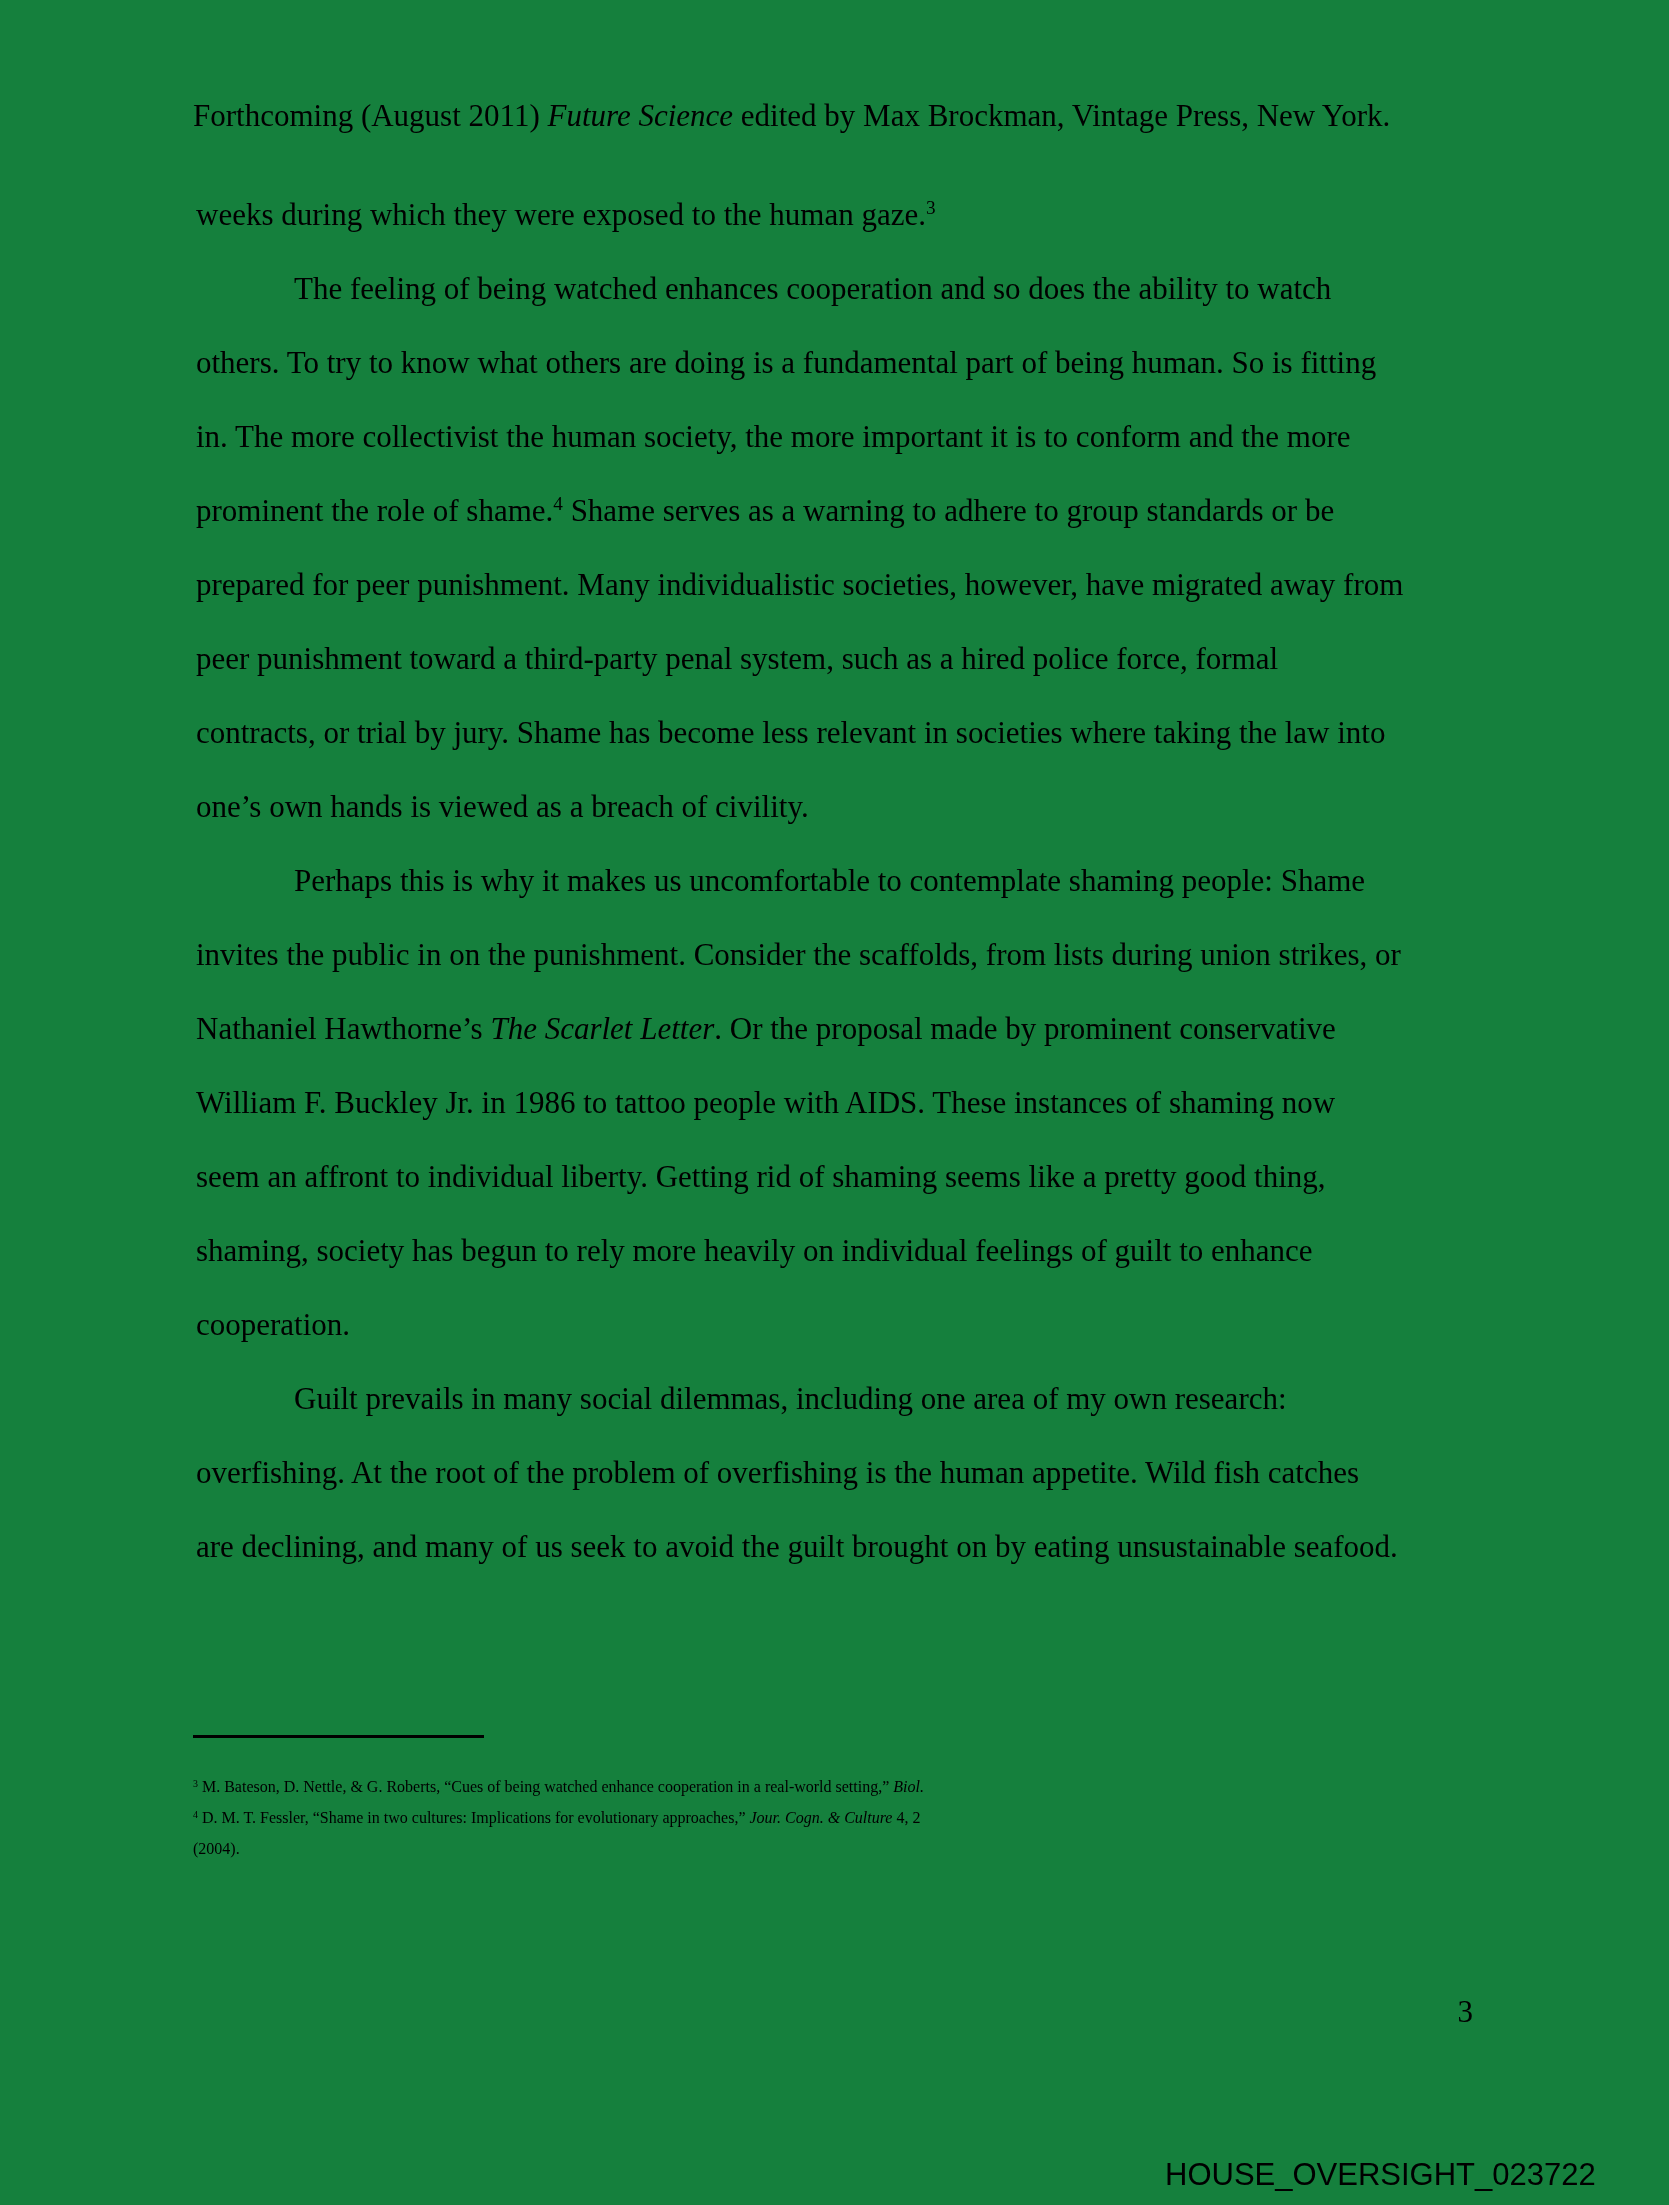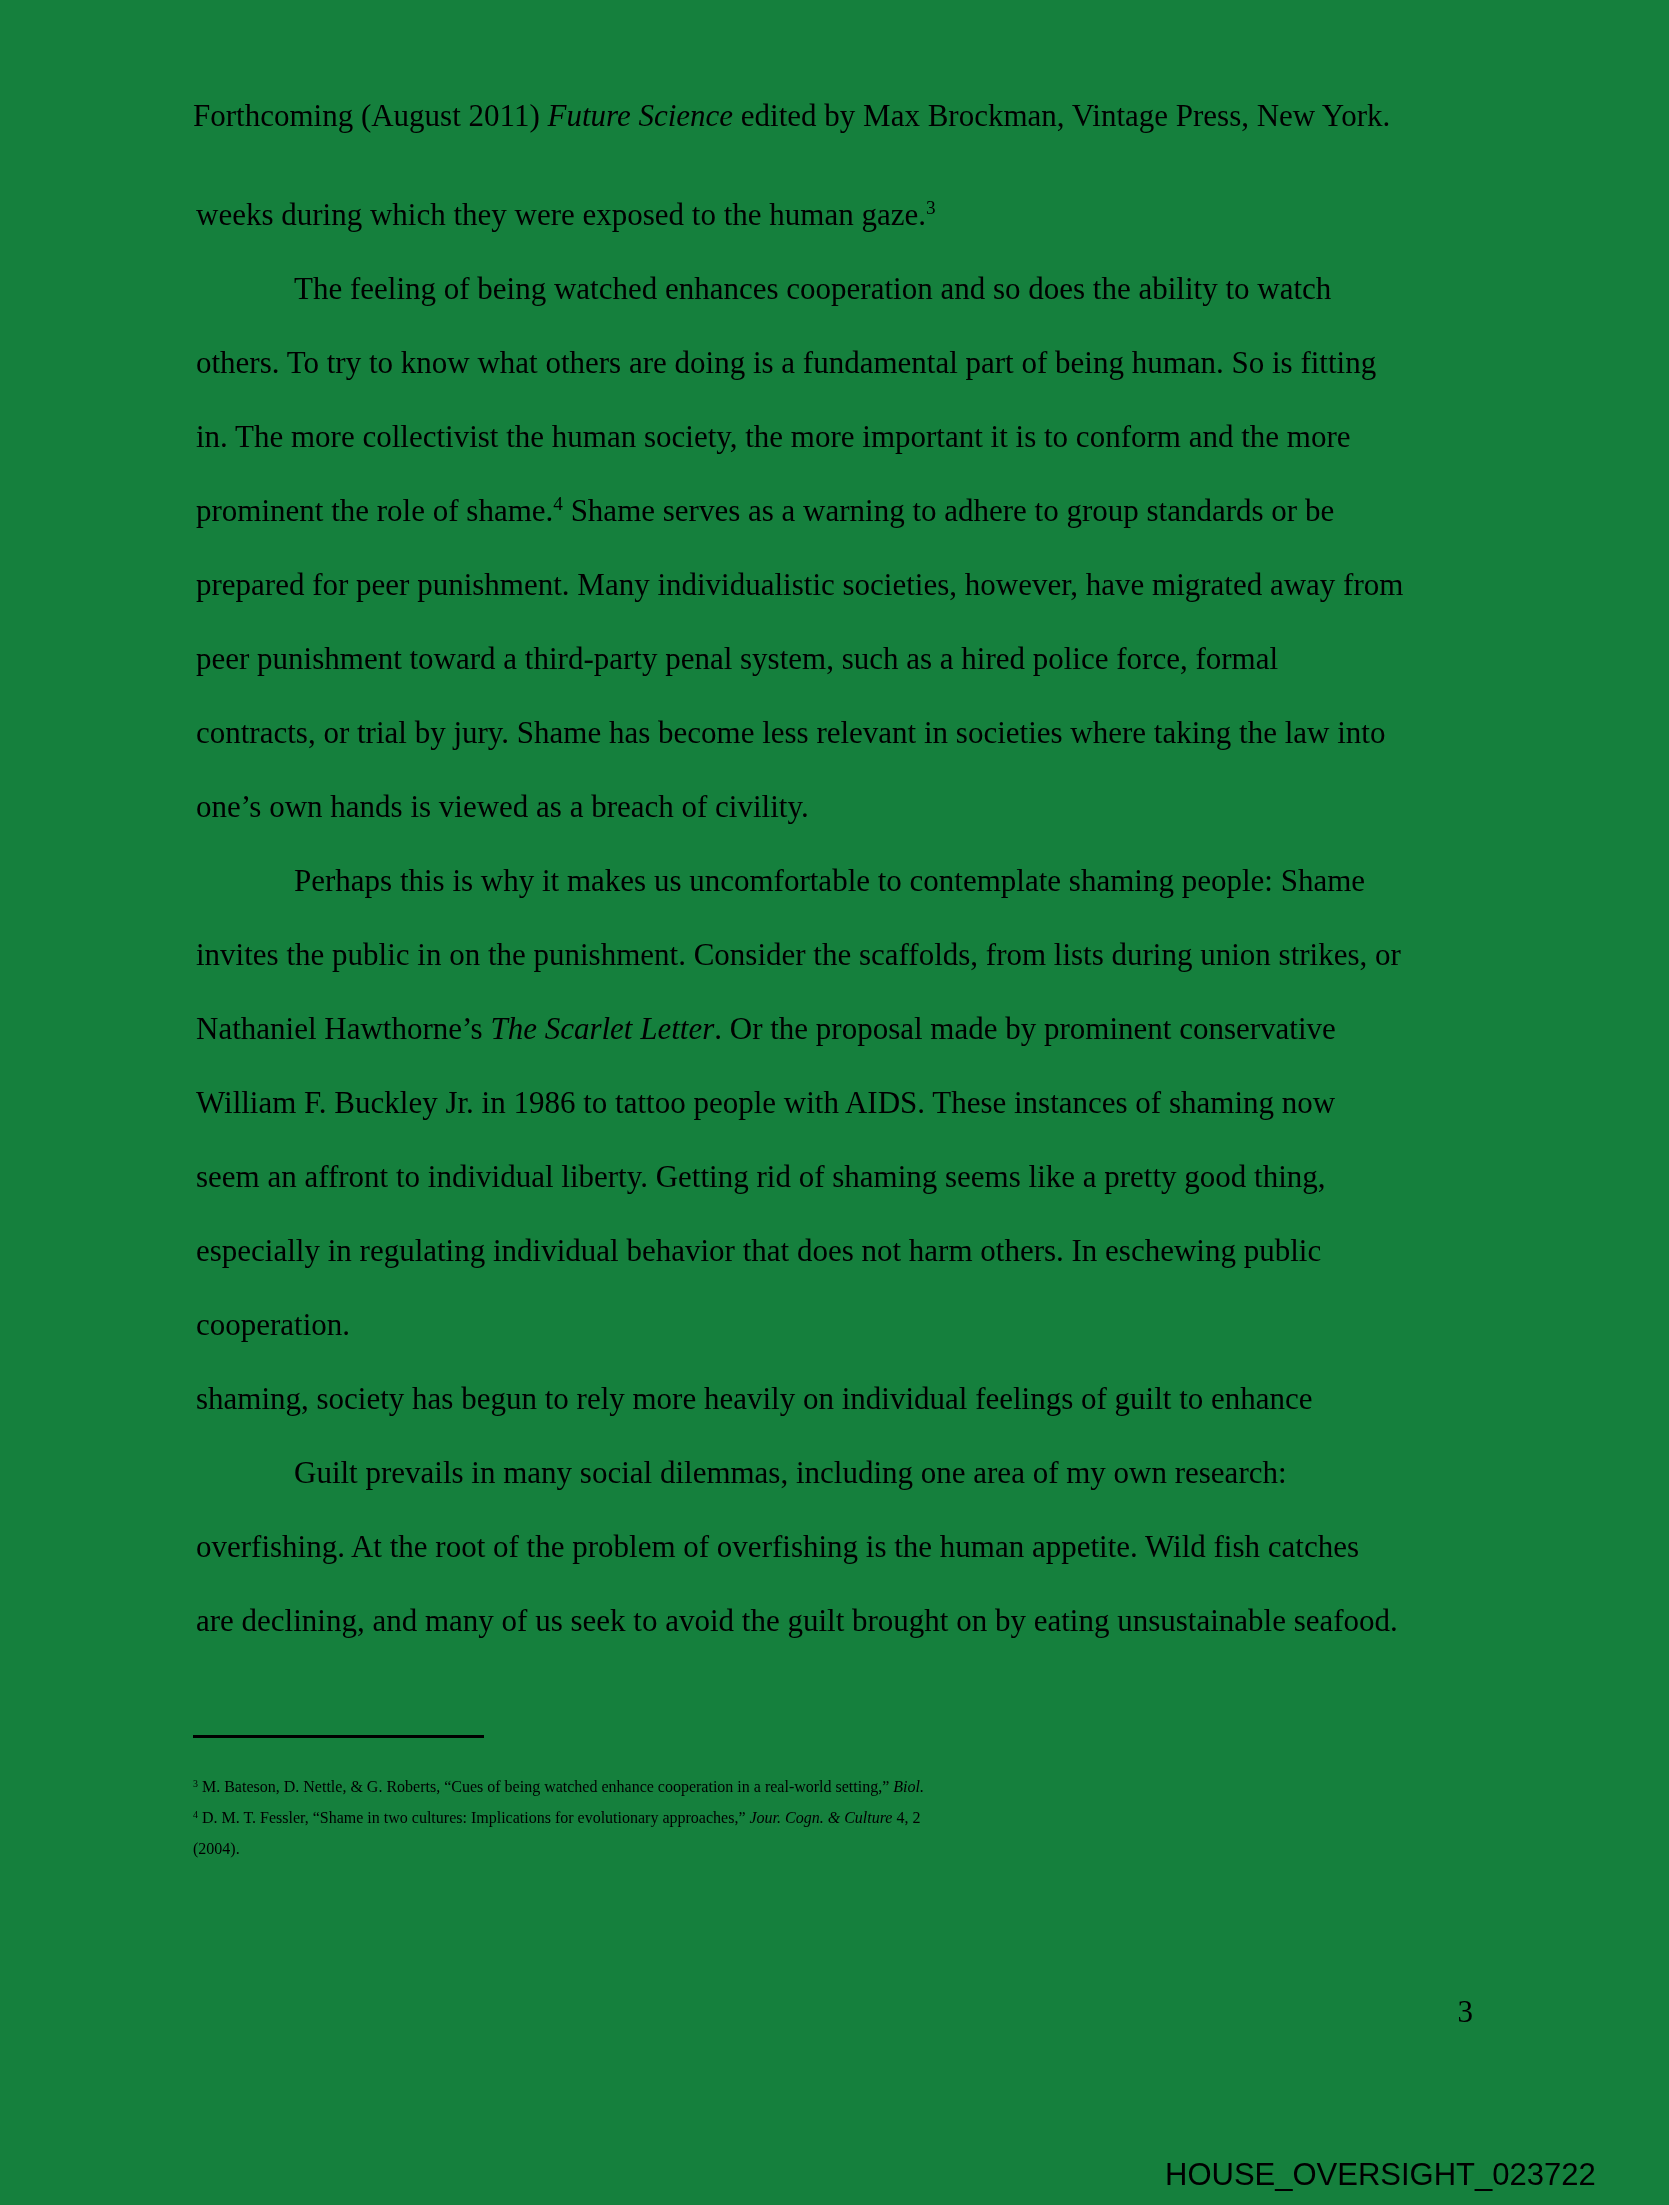--- a/index.html
+++ b/index.html
@@ -95,23 +95,22 @@
         <div class="line"><span>peer punishment toward a third-party penal system, such as a hired police force, formal</span></div>
         <div class="line"><span>contracts, or trial by jury. Shame has become less relevant in societies where taking the law into</span></div>
         <div class="line"><span>one’s own hands is viewed as a breach of civility.</span></div>
       </div>
       <div class="paragraph indent-first">
         <div class="line"><span>Perhaps this is why it makes us uncomfortable to contemplate shaming people: Shame</span></div>
         <div class="line"><span>invites the public in on the punishment. Consider the scaffolds, from lists during union strikes, or</span></div>
         <div class="line"><span>Nathaniel Hawthorne’s </span><span class="em">The Scarlet Letter</span><span>. Or the proposal made by prominent conservative</span></div>
         <div class="line"><span>William F. Buckley Jr. in 1986 to tattoo people with AIDS. These instances of shaming now</span></div>
         <div class="line"><span>seem an affront to individual liberty. Getting rid of shaming seems like a pretty good thing,</span></div>
-        <div class="line"><span>especially in regulating individual behavior that does not harm others. In eschewing public</span></div>
+        <div class="line"><span>shaming, society has begun to rely more heavily on individual feelings of guilt to enhance</span></div>
         <div class="line"><span>cooperation.</span></div>
-        <div class="line"><span>shaming, society has begun to rely more heavily on individual feelings of guilt to enhance</span></div>
       </div>
       <div class="paragraph indent-first">
         <div class="line"><span>Guilt prevails in many social dilemmas, including one area of my own research:</span></div>
         <div class="line"><span>overfishing. At the root of the problem of overfishing is the human appetite. Wild fish catches</span></div>
         <div class="line"><span>are declining, and many of us seek to avoid the guilt brought on by eating unsustainable seafood.</span></div>
       </div>
     </div>
   <div class="footnote-divider"></div>
   <div class="footnotes" id="footnotes-el">
       <div>

